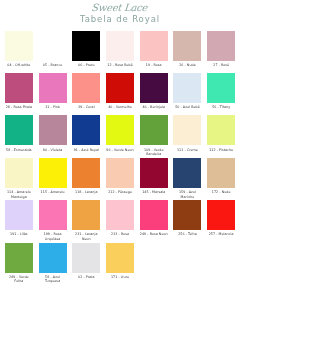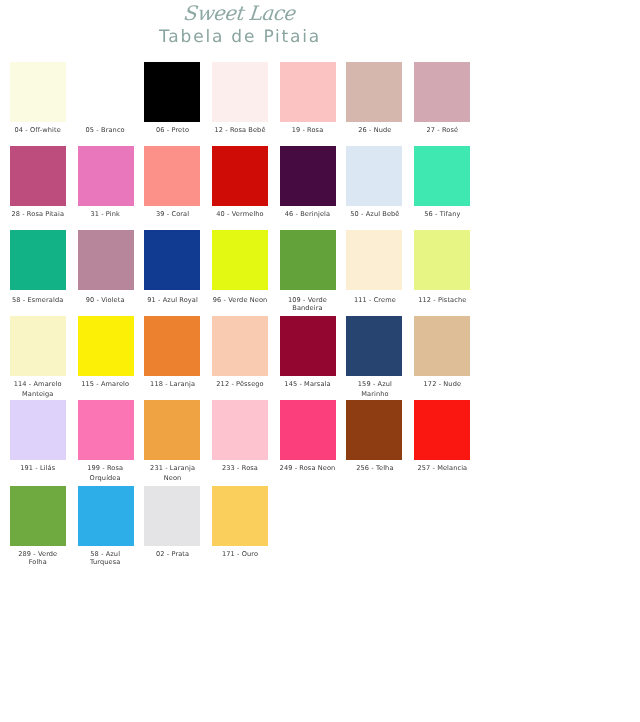--- a/index.html
+++ b/index.html
@@ -85,21 +85,21 @@
     min-height: 9px;
   }
 </style>
 </head>
 <body>
 
 <div class="sheet">
 
   <div class="header">
     <span class="brand-logo">Sweet Lace</span>
-    <span class="brand-sub">Tabela de Pitaia</span>
+    <span class="brand-sub">Tabela de Royal</span>
   </div>
 
   <div class="grid">
       <div class="row">
         <div class="cell">
           <div class="swatch" style="background: rgb(251, 251, 226);"></div>
           <div class="cap">04 - Off-white</div>
         </div>
         <div class="cell">
           <div class="swatch" style="background: rgb(255, 255, 255);"></div>

